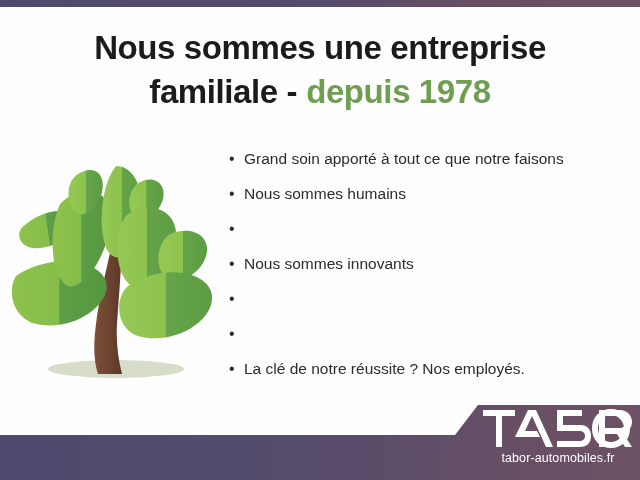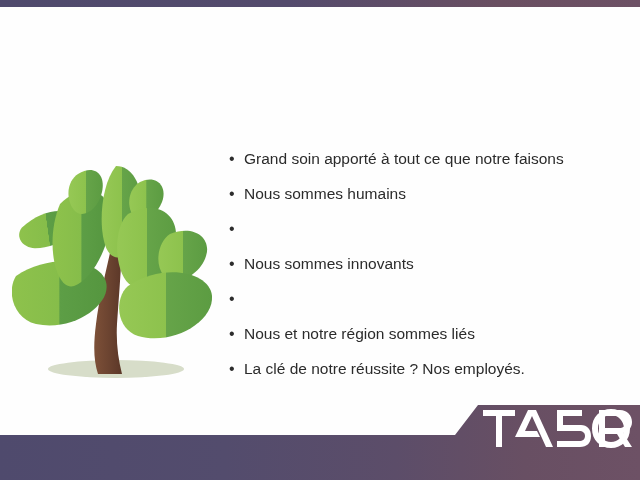--- a/index.html
+++ b/index.html
@@ -110,20 +110,24 @@
     white-space: nowrap;
   }
 </style>
 </head>
 <body>
 
 <div class="slide">
 
   <div class="top-strip"></div>
 
+  <div class="headline">
+    <span>Nous sommes une entreprise</span><br>
+    <span>familiale -</span><span class="spacer"></span><span class="accent">depuis 1978</span>
+  </div>
 
   <div class="tree">
     <svg width="206" height="236" viewBox="0 0 206 236" xmlns="http://www.w3.org/2000/svg">
       <defs>
         <linearGradient id="lfA" x1="0" y1="0" x2="1" y2="0">
           <stop offset="0%" stop-color="#8ec24c"></stop>
           <stop offset="50%" stop-color="#86bd4a"></stop>
           <stop offset="50.5%" stop-color="#5d9e46"></stop>
           <stop offset="100%" stop-color="#55963f"></stop>
         </linearGradient>
@@ -185,21 +189,20 @@
     </div>
     <div class="bullet-row">
       <span class="bullet-dot">•</span>
       <span class="bullet-text">Nous sommes innovants</span>
     </div>
     <div class="bullet-row">
       <span class="bullet-dot">•</span>
     </div>
     <div class="bullet-row">
       <span class="bullet-dot">•</span>
-      <span class="bullet-text">Nous et notre région sommes liés</span>
     </div>
     <div class="bullet-row">
       <span class="bullet-dot">•</span>
       <span class="bullet-text">La clé de notre réussite ? Nos employés.</span>
     </div>
   </div>
 
   <div class="footer">
     <svg class="footer-svg" width="640" height="80" viewBox="0 0 640 80" xmlns="http://www.w3.org/2000/svg">
       <defs>
@@ -225,15 +228,16 @@
 
         <path d="M74 1 L 99 1 L 99 7 L 80 7 L 80 16 L 98 16 C 104 16 108 20 108 27 C 108 34 104 38 97 38 L 74 38 L 74 32 L 96 32 C 100 32 102 30 102 27 C 102 24 100 22 96 22 L 74 22 Z"></path>
 
         <path d="M128 0 C 139 0 147 8 147 19.5 C 147 31 139 39 128 39 C 117 39 109 31 109 19.5 C 109 8 117 0 128 0 Z
                  M128 6 C 121 6 115 12 115 19.5 C 115 27 121 33 128 33 C 135 33 141 27 141 19.5 C 141 12 135 6 128 6 Z"></path>
 
         <path d="M117 1 L 138 1 C 145 1 150 6 150 13 C 150 19 146 23 141 24 L 150 38 L 143 38 L 135 25 L 123 25 L 123 38 L 117 38 Z
                  M123 7 L 123 19 L 137 19 C 141 19 144 17 144 13 C 144 9 141 7 137 7 Z" transform="translate(-1 0)"></path>
       </g>
     </svg>
+    <div class="logo-tagline">tabor-automobiles.fr</div>
   </div>
 
 </div>
 
 </body></html>

